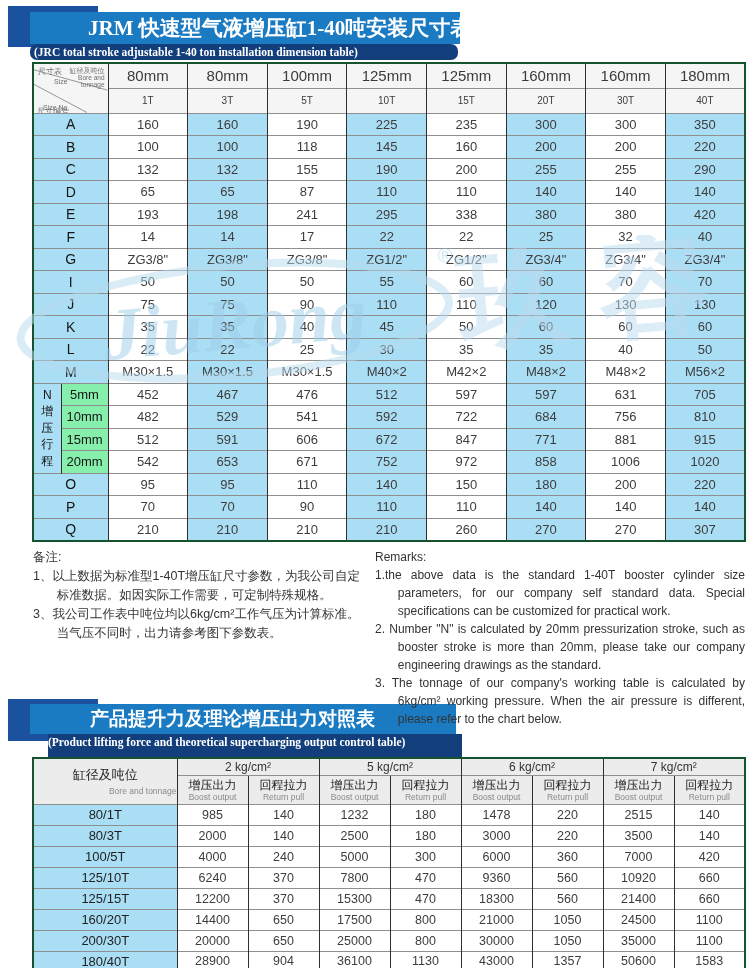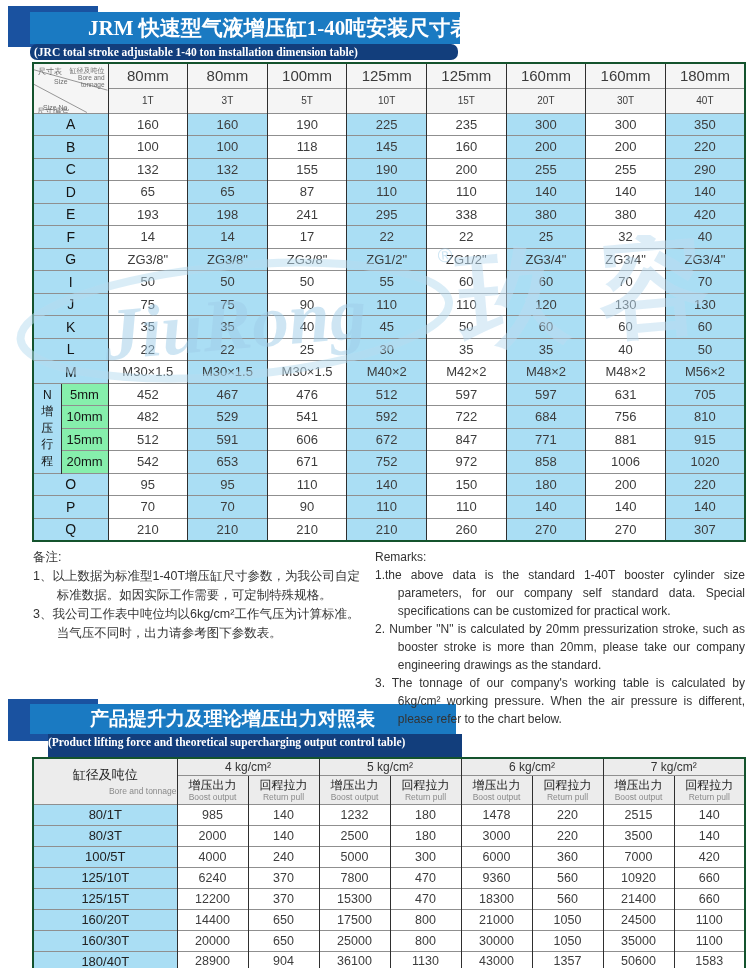--- a/index.html
+++ b/index.html
@@ -388,21 +388,21 @@
           <col>
           <col>
           <col>
           <col>
           <col>
           <col>
         </colgroup>
         <thead>
           <tr class="presrow">
             <th class="corner2" rowspan="2">缸径及吨位<span class="cen">Bore and tonnage</span></th>
-            <th class="pres" colspan="2">4 kg/cm²</th>
+            <th class="pres" colspan="2">2 kg/cm²</th>
             <th class="pres" colspan="2">5 kg/cm²</th>
             <th class="pres" colspan="2">6 kg/cm²</th>
             <th class="pres" colspan="2">7 kg/cm²</th>
           </tr>
           <tr class="subrow">
             <th class="sub">
               <div class="scn">增压出力</div>
               <div class="sen">Boost output</div>
             </th>
             <th class="sub">
@@ -496,21 +496,21 @@
             <td>14400</td>
             <td>650</td>
             <td>17500</td>
             <td>800</td>
             <td>21000</td>
             <td>1050</td>
             <td>24500</td>
             <td>1100</td>
           </tr>
           <tr>
-            <td class="lab2">160/30T</td>
+            <td class="lab2">200/30T</td>
             <td>20000</td>
             <td>650</td>
             <td>25000</td>
             <td>800</td>
             <td>30000</td>
             <td>1050</td>
             <td>35000</td>
             <td>1100</td>
           </tr>
           <tr>

